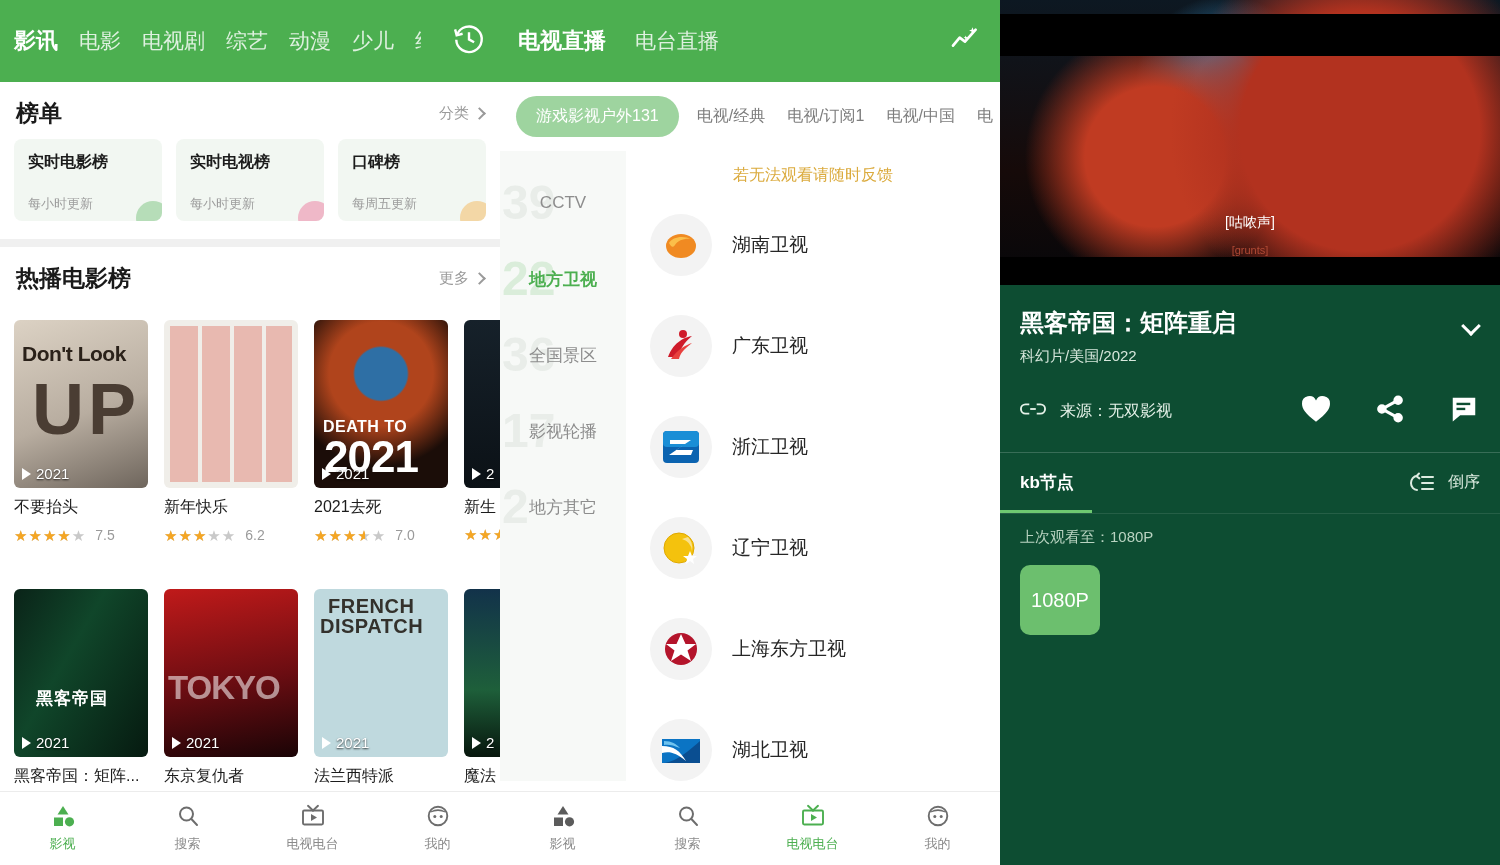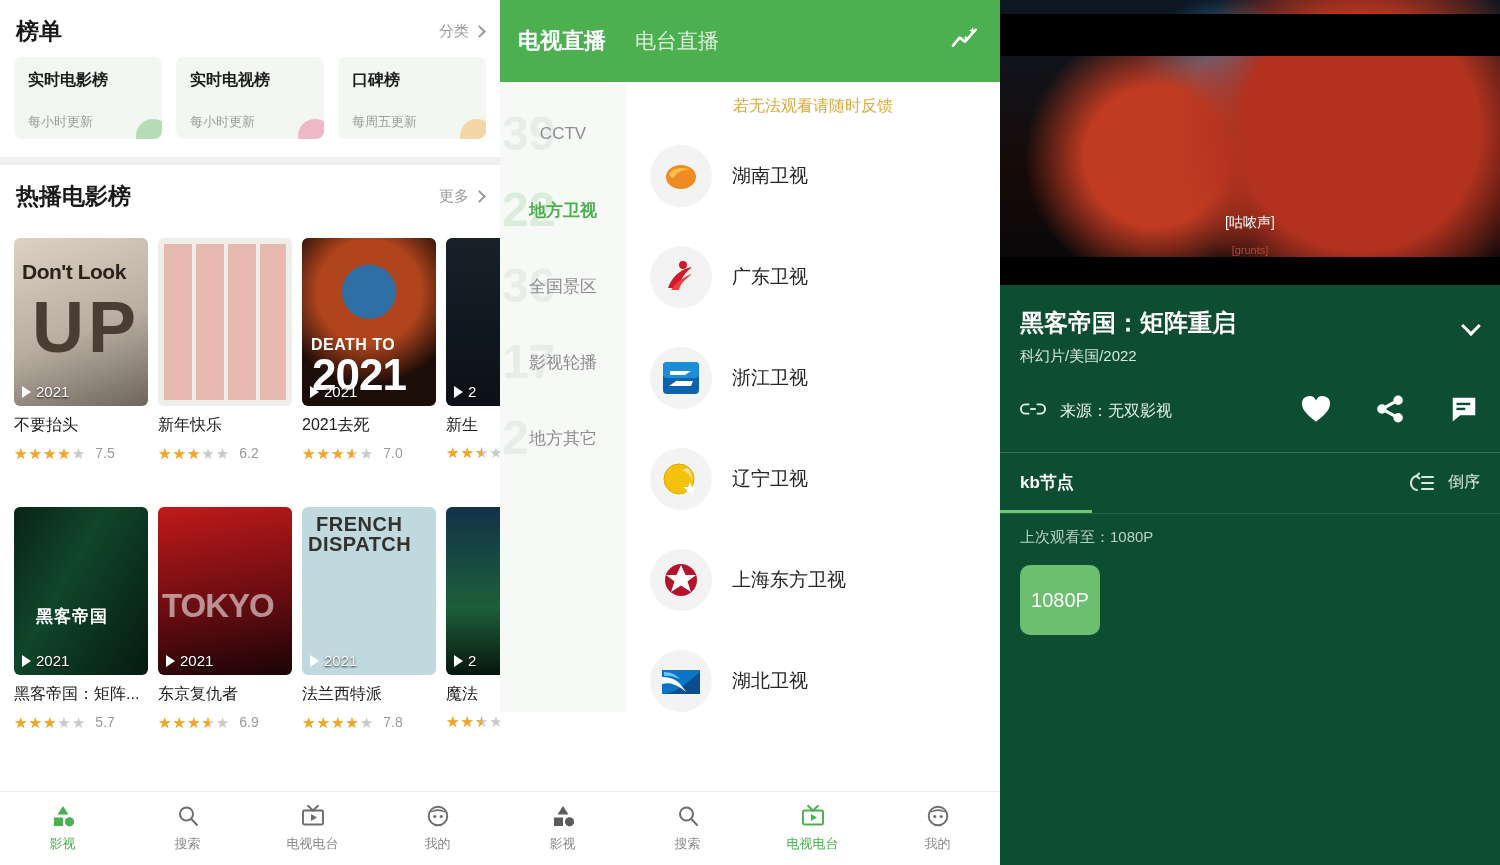--- a/index.html
+++ b/index.html
@@ -35,21 +35,21 @@
   .rank-card {
     flex: 0 0 148px; height: 82px; background: #f2f7f2; border-radius: 8px;
     padding: 13px 0 0 14px; position: relative; overflow: hidden;
   }
   .rank-card .rc-t { font-size: 16px; font-weight: bold; color: #1c1c1c; }
   .rank-card .rc-s { font-size: 13px; color: #9d9d9d; margin-top: 22px; }
   .rc-blob { position: absolute; right: -8px; bottom: -14px; width: 34px; height: 34px; border-radius: 50%; }
 
   .divider { height: 8px; background: #f0f0f0; margin-top: 18px; }
 
-  .grid { padding: 16px 14px; display: flex; gap: 10px; }
+  .grid { padding: 16px 14px; display: flex; gap: 16px; }
   .movie { flex: 0 0 134px; }
   .poster {
     width: 134px; height: 168px; border-radius: 6px; position: relative;
     overflow: hidden; background: #222;
   }
   .poster .badge {
     position: absolute; left: 8px; bottom: 6px; display: flex; align-items: center;
     gap: 5px; color: #fff; font-size: 15px; text-shadow: 0 1px 2px rgba(0,0,0,.8);
   }
   .tri { width: 0; height: 0; border-left: 9px solid #fff; border-top: 6px solid transparent; border-bottom: 6px solid transparent; }
@@ -149,20 +149,36 @@
   .ep { width: 80px; height: 70px; border-radius: 10px; background:#6cbf6e; color:#fff;
         display:flex; align-items:center; justify-content:center; font-size:20px; }
 </style>
 </head>
 <body>
 
 <div class="screens">
 
   <div class="panel" id="panel1">
 
+    <div class="p1-header">
+      <span class="p1-tab active">影讯</span>
+      <span class="p1-tab">电影</span>
+      <span class="p1-tab">电视剧</span>
+      <span class="p1-tab">综艺</span>
+      <span class="p1-tab">动漫</span>
+      <span class="p1-tab">少儿</span>
+      <span class="p1-tab clipped">纪</span>
+      <span class="hist-icon">
+        <svg width="34" height="34" viewBox="0 0 24 24" fill="none" stroke="#fff" stroke-width="1.7">
+          <path d="M3.5 9.2 A9 9 0 1 1 3 12.5"></path>
+          <polyline points="2.2,5.2 3.3,9.4 7.5,8.3"></polyline>
+          <polyline points="12,7.2 12,12.3 15.6,14.3"></polyline>
+        </svg>
+      </span>
+    </div>
 
     <div class="section-head">
       <span class="section-title">榜单</span>
       <span class="section-more">
         <span>分类</span>
         <i class="chev"></i>
       </span>
     </div>
 
     <div class="rank-row">
@@ -347,20 +363,27 @@
       <span class="p2-spacer"></span>
       <span>
         <svg width="34" height="32" viewBox="0 0 24 24" fill="none" stroke="#fff" stroke-width="2" stroke-linecap="round" stroke-linejoin="round">
           <polyline points="3,17 8,11 12,14 20,5"></polyline>
           <path d="M17.6 3.2 l.7 1.8 1.8 .7 -1.8 .7 -.7 1.8 -.7 -1.8 -1.8 -.7 1.8 -.7z" fill="#fff" stroke="none"></path>
           <path d="M12.5 9.4 l.45 1.1 1.1 .45 -1.1 .45 -.45 1.1 -.45 -1.1 -1.1 -.45 1.1 -.45z" fill="#fff" stroke="none"></path>
         </svg>
       </span>
     </div>
 
+    <div class="chips">
+      <span class="chip sel">游戏影视户外131</span>
+      <span class="chip">电视/经典</span>
+      <span class="chip">电视/订阅1</span>
+      <span class="chip">电视/中国</span>
+      <span class="chip">电</span>
+    </div>
 
     <div class="p2-body">
       <div class="catcol">
         <div class="cat">
           <span class="ghost">39</span>
           <span class="lbl">CCTV</span>
         </div>
         <div class="cat active">
           <span class="ghost">22</span>
           <span class="lbl">地方卫视</span>

